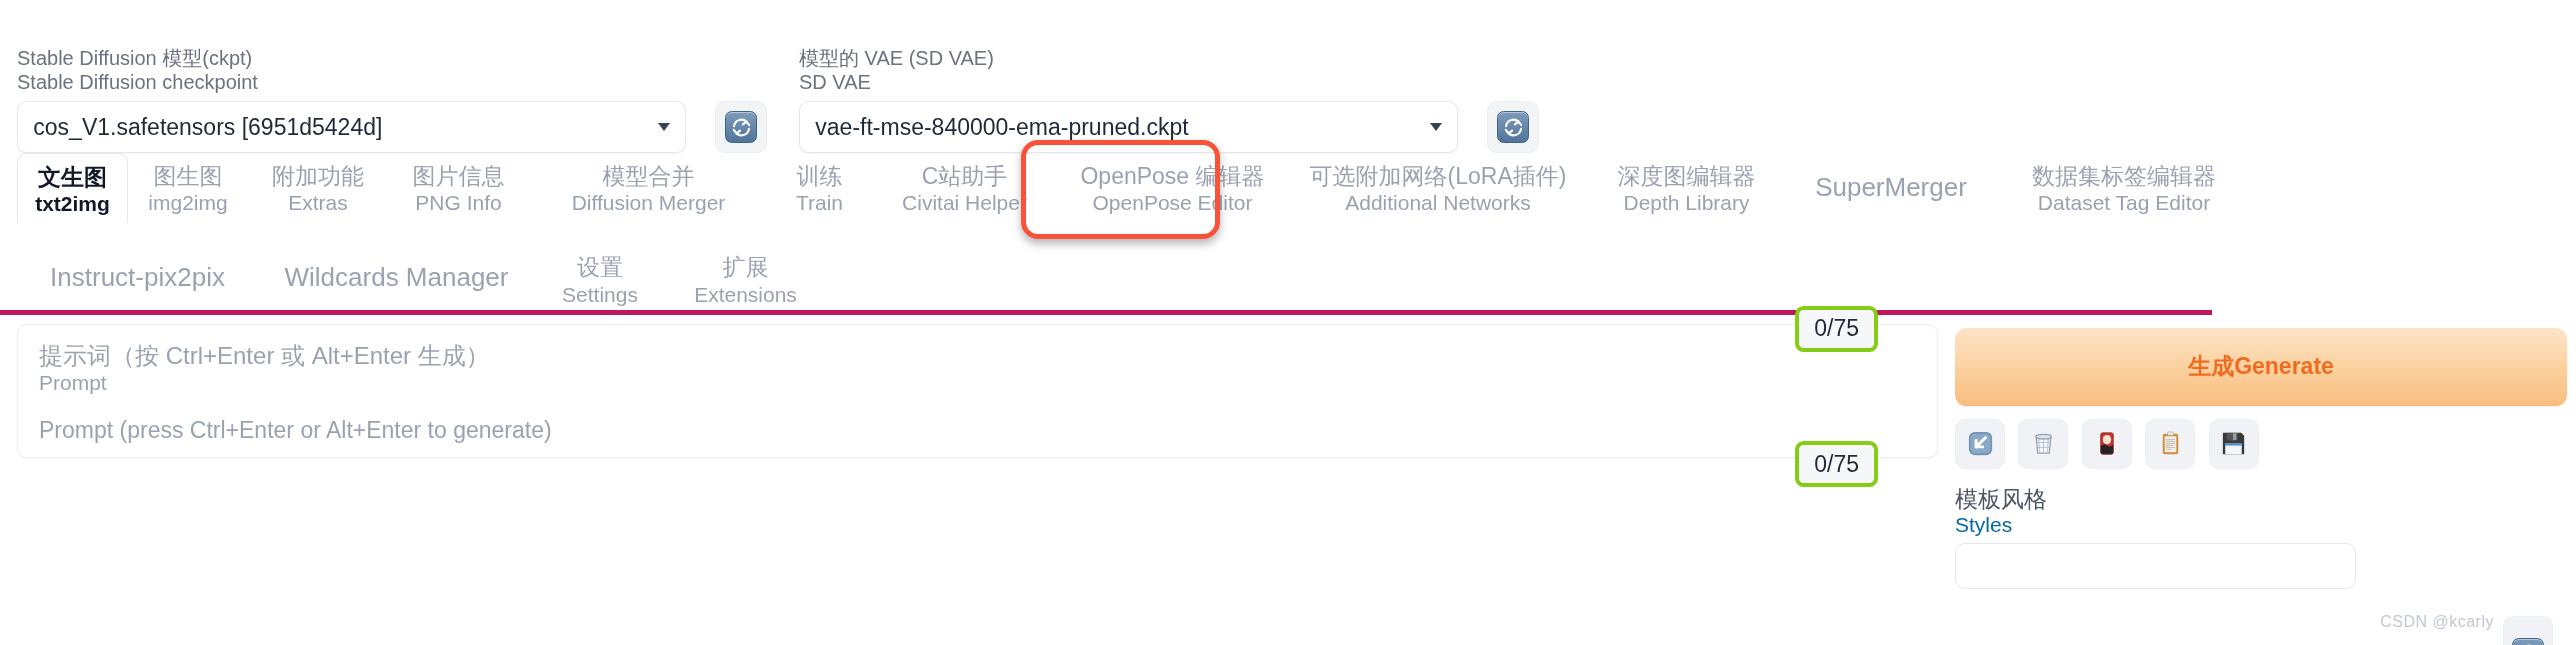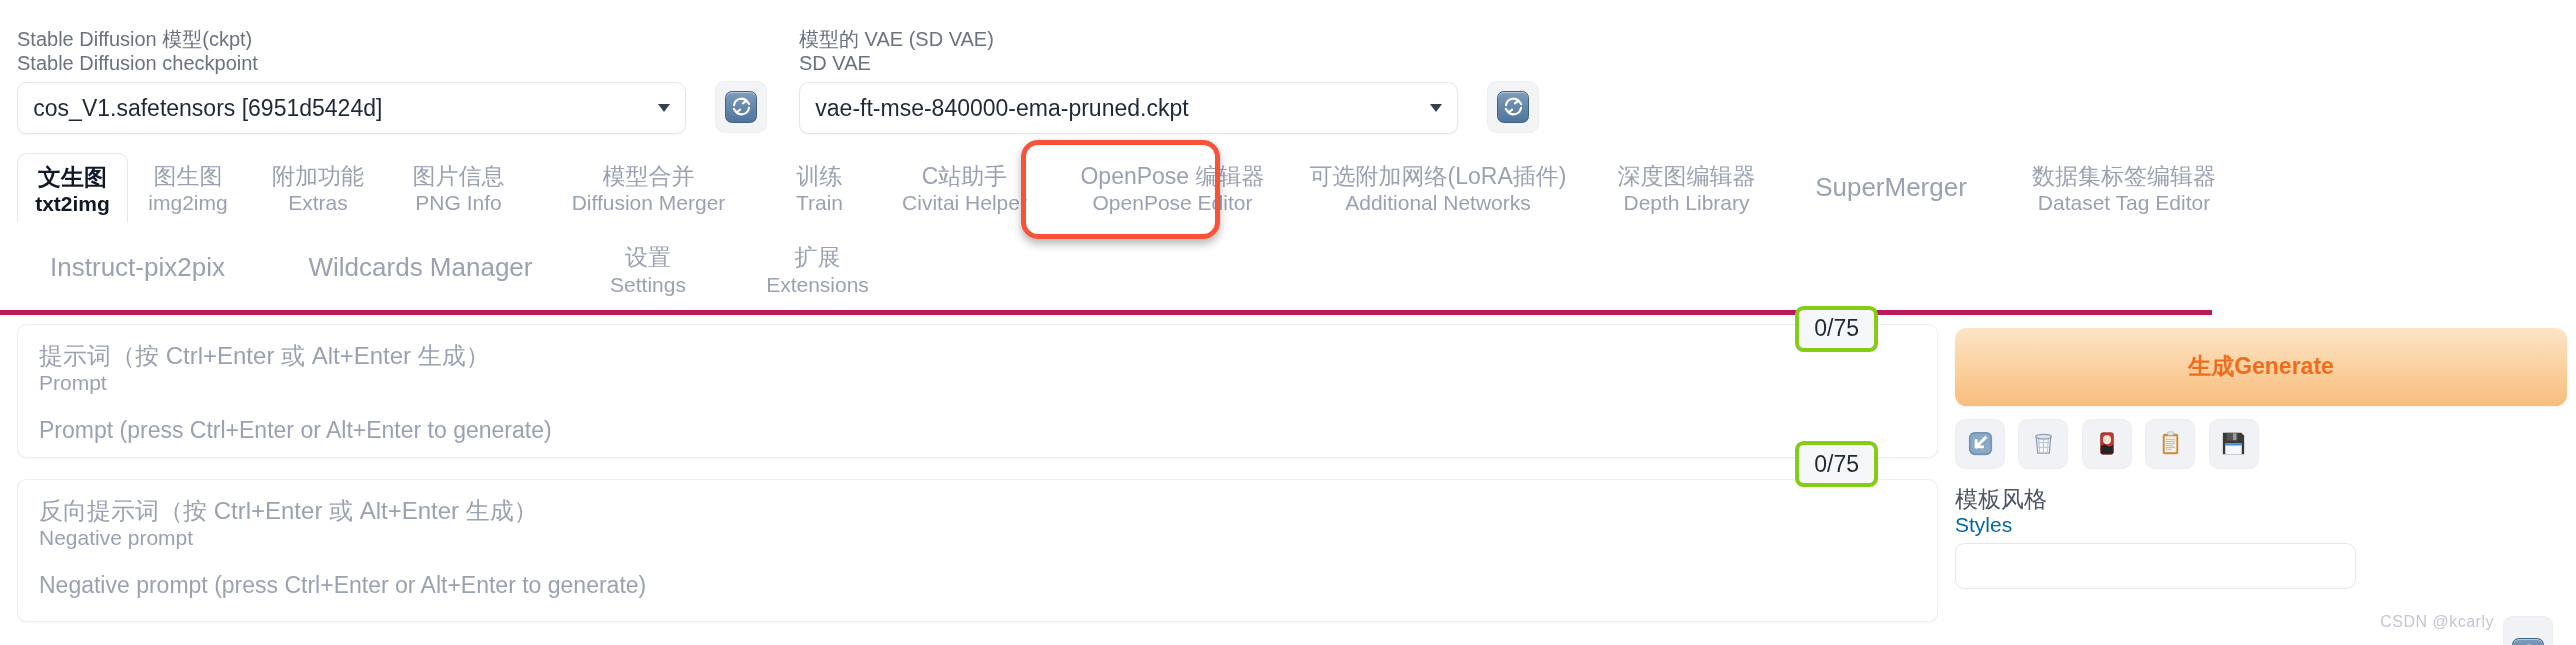--- a/index.html
+++ b/index.html
@@ -10,21 +10,21 @@
     background: #ffffff;
     font-family: "Liberation Sans", "DejaVu Sans", sans-serif;
     overflow: hidden;
   }
   .page { position: relative; width: 2576px; height: 646px; background:#fff; }
 
   
   .topbar {
     position: absolute; left: 0; top: 0; width: 2576px; height: 153px;
     padding: 9.6px 17px 0 17px;
-    display: flex; align-items: center;
+    display: flex; align-items: flex-end;
   }
   .field-block { position: relative; }
 
   .lbl { line-height: 1.18; user-select: none; }
   .lbl .cn { display:block; font-size: 20px; color: #6b7280; white-space: nowrap; }
   .lbl .en { display:block; font-size: 20px; color: #6b7280; white-space: nowrap; }
 
   .dropdown {
     margin-top: 6.7px;
     height: 52px;
@@ -313,21 +313,21 @@
       </div>
       <div class="tab single" style="width:214px; padding-top:19px;">
         <span class="cn">SuperMerger</span>
       </div>
       <div class="tab" style="width:252px;">
         <span class="cn">数据集标签编辑器</span>
         <span class="en">Dataset Tag Editor</span>
       </div>
     </div>
 
-    <div class="tab-row" style="left:17px; top:78px;gap:24px;">
+    <div class="tab-row" style="left:17px; top:88px;">
       <div class="tab single" style="width:241px; padding-top:21px;">
         <span class="cn">Instruct-pix2pix</span>
       </div>
       <div class="tab single" style="width:277px; padding-top:21px;">
         <span class="cn">Wildcards Manager</span>
       </div>
       <div class="tab" style="width:130px; padding-top:13.4px;">
         <span class="cn">设置</span>
         <span class="en">Settings</span>
       </div>
@@ -345,27 +345,20 @@
     <div class="left-col">
 
       <div class="prompt-box" style="height:134px;">
         <div class="prompt-label">
           <span class="cn">提示词（按 Ctrl+Enter 或 Alt+Enter 生成）</span>
           <span class="en">Prompt</span>
         </div>
         <div class="prompt-input">Prompt (press Ctrl+Enter or Alt+Enter to generate)</div>
       </div>
 
-      <div class="prompt-box" style="margin-top:21px; height:143px;">
-        <div class="prompt-label">
-          <span class="cn">反向提示词（按 Ctrl+Enter 或 Alt+Enter 生成）</span>
-          <span class="en">Negative prompt</span>
-        </div>
-        <div class="prompt-input">Negative prompt (press Ctrl+Enter or Alt+Enter to generate)</div>
-      </div>
     </div>
 
     <div class="token-badge" style="left:1795px; top:-10.5px;">0/75</div>
     <div class="token-badge" style="left:1795px; top:125px;">0/75</div>
 
     <div class="right-col">
       <div class="generate-btn">
         <span class="cn">生成</span>
         <span class="en">Generate</span>
       </div>

